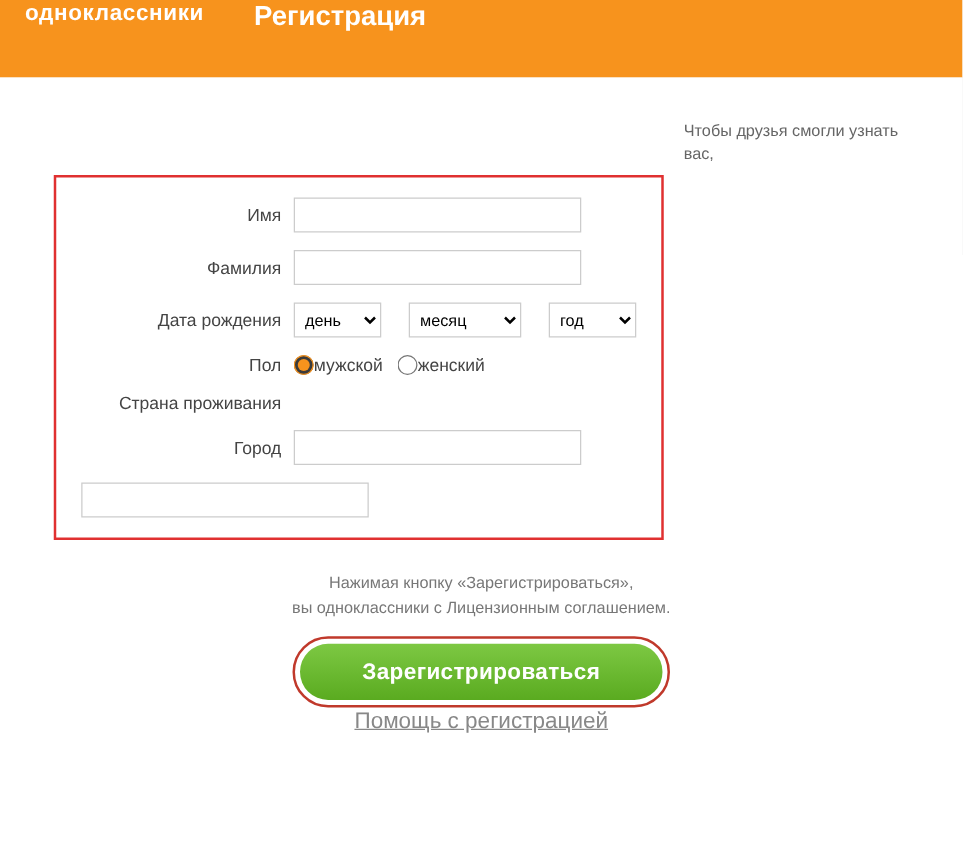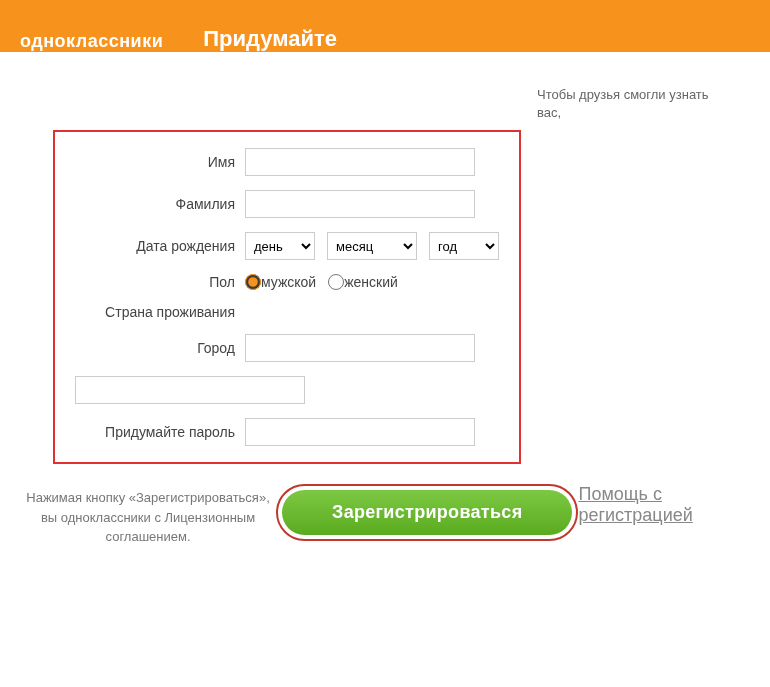--- a/index.html
+++ b/index.html
@@ -11,23 +11,23 @@
     body {
       font-family: Arial, Helvetica, sans-serif;
       background: #f0f0f0;
       width: 770px;
       min-height: 687px;
       overflow-x: hidden;
     }
 
     .header {
       background: #f7931d;
-      height: 52px;
-      display: flex;
-      align-items: flex-end;
+      height: 62px;
+      display: flex;
+      align-items: flex-start;
       padding: 0 20px;
       gap: 40px;
     }
 
     .logo {
       color: #fff;
       font-size: 18px;
       font-weight: bold;
       letter-spacing: 0.5px;
     }
@@ -84,21 +84,21 @@
       height: 28px;
       width: 230px;
       font-size: 14px;
       padding: 2px 6px;
       outline: none;
     }
 
     .dob-row {
       display: flex;
       align-items: center;
-      gap: 12px;
+      gap: 22px;
     }
 
     .dob-select {
       border: 1px solid #ccc;
       height: 28px;
       font-size: 13px;
       padding: 2px 4px;
       background: #fff;
       cursor: pointer;
     }
@@ -185,31 +185,31 @@
 
     .help-link {
       color: #888;
       font-size: 18px;
       text-decoration: underline;
       cursor: pointer;
     }
 
     .form-center {
       display: flex;
-      flex-direction: row;
+      flex-direction: column;
       align-items: center;
       width: 100%;
     }
   </style>
 </head>
 <body>
 
 <header class="header">
   <span class="logo">одноклассники</span>
-  <span class="header-title">Придумайте</span>
+  <span class="header-title">Регистрация</span>
 </header>
 
 <div class="main-content">
   <div class="form-wrapper">
     <div class="form-box">
 
       <div class="form-row">
         <label class="form-label">Имя</label>
         <input class="form-input" type="text" style="">
       </div>
@@ -254,24 +254,20 @@
 
       <div class="form-row">
         <label class="form-label">Город</label>
         <input class="form-input" type="text" style="">
       </div>
 
       <div class="form-row">
         <input class="form-input" type="text" style="">
       </div>
 
-      <div class="form-row">
-        <label class="form-label">Придумайте пароль</label>
-        <input class="form-input" type="password" style="">
-      </div>
 
     </div>
 
     <div class="hint-text">Чтобы друзья смогли узнать вас,</div>
   </div>
 
   <div class="form-center">
     <div class="legal-text">
       <span>Нажимая кнопку «Зарегистрироваться»,</span><br>
       <span>вы одноклассники с Лицензионным соглашением.</span>

